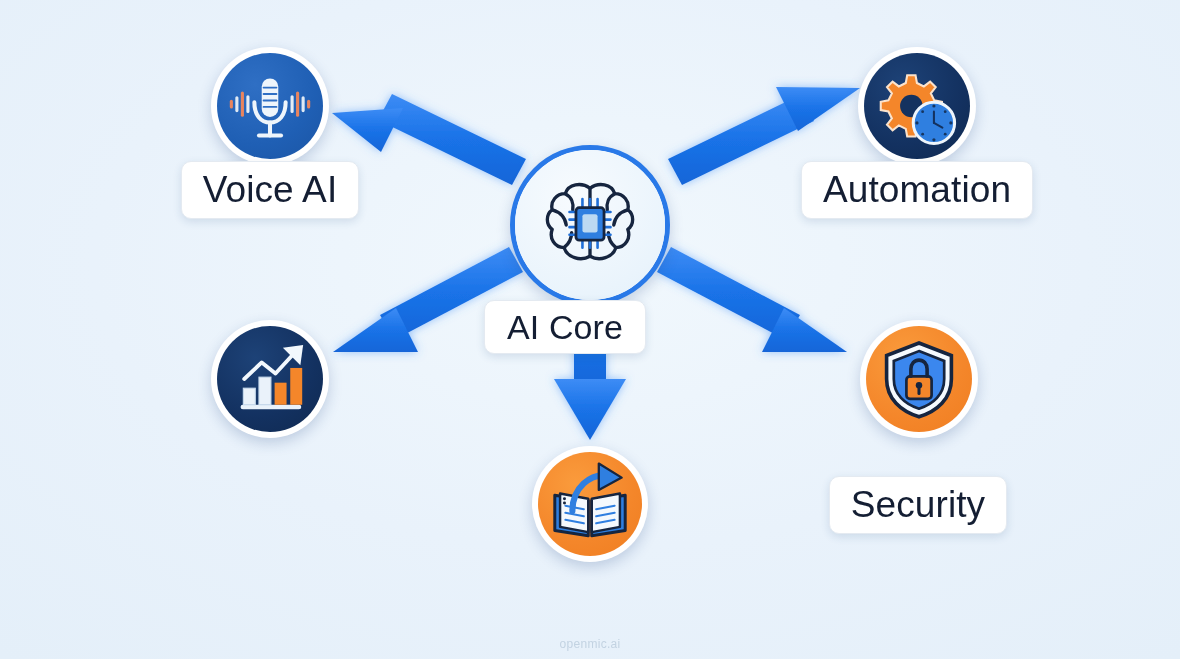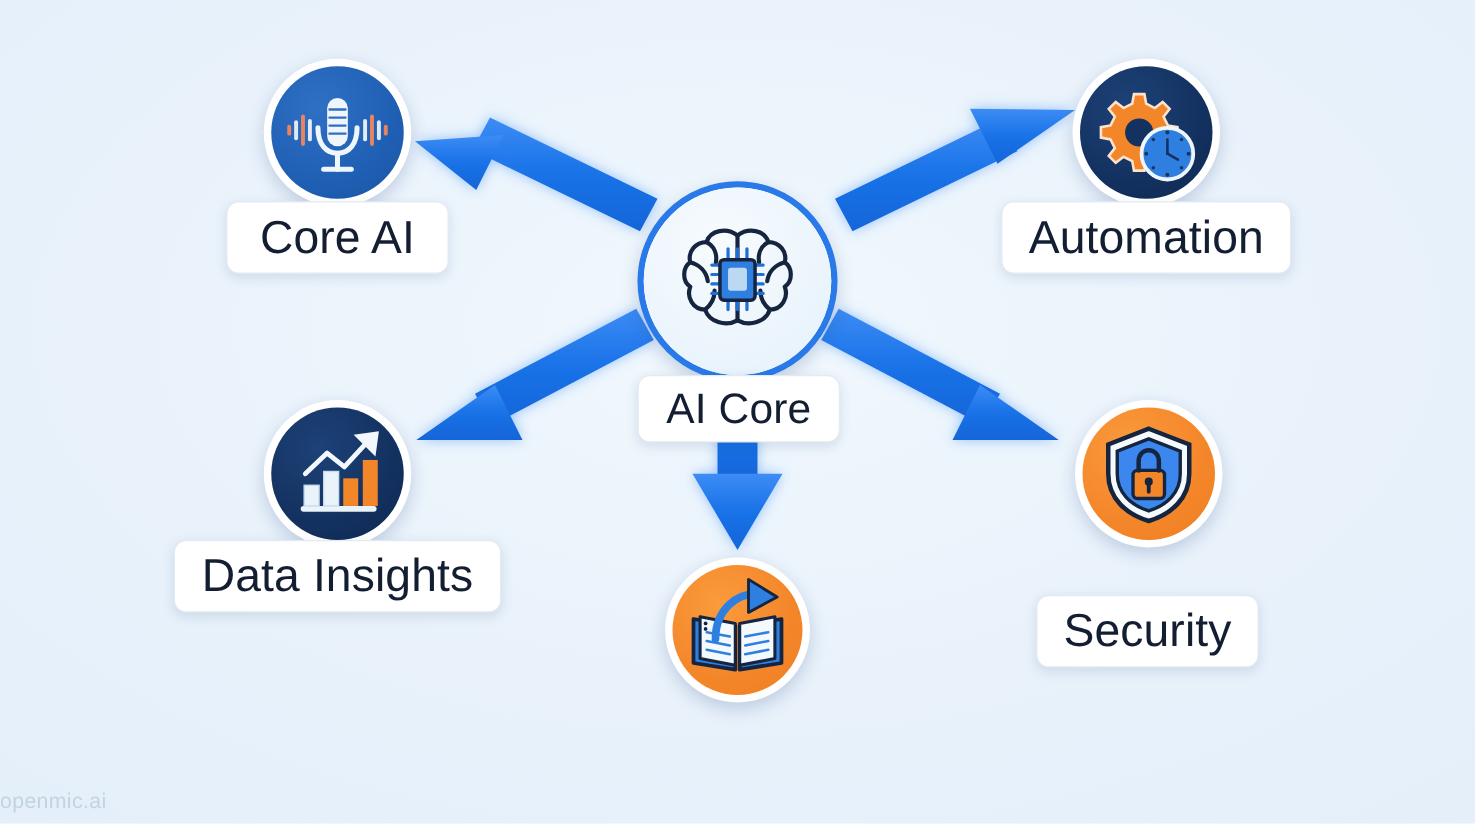--- a/index.html
+++ b/index.html
@@ -53,21 +53,22 @@
     white-space: nowrap;
     letter-spacing: .1px;
   }
   .chip.big   { font-size: 37px; padding: 7px 21px; }
   .chip.core  { font-size: 34px; padding: 6px 22px; }
 
   
   #watermark {
     position: absolute;
     left: 0; right: 0; bottom: 8px;
-    font-size: 17px;
+    text-align: center;
+    font-size: 12px;
     color: #c3d3e2;
     letter-spacing: .3px;
   }
 </style>
 </head>
 <body>
 
 <div id="stage">
 
   <svg id="arrows" viewBox="0 0 1180 659">
@@ -135,21 +136,21 @@
           <path d="M38 38 L31 38 M38 45 L31 45 M38 52 L31 52 M38 59 L31 59"></path>
           <path d="M62 38 L69 38 M62 45 L69 45 M62 52 L69 52 M62 59 L69 59"></path>
           <path d="M43 33 L43 26 M50 33 L50 26 M57 33 L57 26"></path>
           <path d="M43 64 L43 71 M50 64 L50 71 M57 64 L57 71"></path>
         </g>
         <rect x="37" y="34" width="26" height="30" rx="3" fill="#2f7fe0" stroke="#16253f" stroke-width="2.6"></rect>
         <rect x="43" y="40" width="14" height="17" rx="2" fill="#bcd9f2"></rect>
       </svg>
     </div>
   </div>
-  <div class="chip core" style="left:510px; top:300px; width:162px; height:54px;">
+  <div class="chip core" style="left:484px; top:300px; width:162px; height:54px;">
     <span>AI Core</span>
   </div>
 
   <div class="node-circle" style="left:211px; top:47px; width:118px; height:118px;">
     <div class="disc blue">
       <svg width="92" height="92" viewBox="0 0 100 100">
         <g stroke="#f0f6fb" stroke-width="4.2" stroke-linecap="round">
           <path d="M50 26 L50 58"></path>
         </g>
         <rect x="41" y="20" width="18" height="42" rx="9" fill="#eef5fb"></rect>
@@ -166,21 +167,21 @@
           <path d="M8 45 L8 51" stroke="#e8855f"></path>
           <path d="M74 40 L74 56" stroke="#e4edf6"></path>
           <path d="M80 36 L80 60" stroke="#e8855f"></path>
           <path d="M86 41 L86 55" stroke="#dfe9f4"></path>
           <path d="M92 45 L92 51" stroke="#e8855f"></path>
         </g>
       </svg>
     </div>
   </div>
   <div class="chip big" style="left:181px; top:161px; width:178px; height:58px;">
-    <span>Core AI</span>
+    <span>Voice AI</span>
   </div>
 
   <div class="node-circle" style="left:858px; top:47px; width:118px; height:118px;">
     <div class="disc navy">
       <svg width="94" height="94" viewBox="0 0 100 100">
         <g transform="translate(44,44)">
           <path d="M-6,-36 L6,-36 L8,-25 L18,-20 L27,-27 L35,-19 L28,-10 L33,0 L44,2 L44,14 L33,16 L28,26
                    L35,35 L27,43 L18,36 L8,41 L6,52 L-6,52 L-8,41 L-18,36 L-27,43 L-35,35 L-28,26 L-33,16
                    L-44,14 L-44,2 L-33,0 L-28,-10 L-35,-19 L-27,-27 L-18,-20 L-8,-25 Z" transform="scale(0.74)" fill="#f4862a" stroke="#fbe3cc" stroke-width="3"></path>
           <circle cx="0" cy="6" r="12" fill="#14325f"></circle>
@@ -213,23 +214,20 @@
         <rect x="18" y="78" width="66" height="5" rx="2.5" fill="#eaf2fa"></rect>
         <rect x="21" y="60" width="13" height="18" fill="#eaf2fa" stroke="#c9dcee" stroke-width="1.2"></rect>
         <rect x="38" y="48" width="13" height="30" fill="#eaf2fa" stroke="#c9dcee" stroke-width="1.2"></rect>
         <rect x="55" y="54" width="13" height="24" fill="#f4862a"></rect>
         <rect x="72" y="38" width="13" height="40" fill="#f4862a"></rect>
         <path d="M22 50 L41 32 L56 44 L80 18" fill="none" stroke="#f2f8fd" stroke-width="4.2" stroke-linecap="round" stroke-linejoin="round"></path>
         <path d="M64 16 L86 13 L83 35 Z" fill="#f2f8fd"></path>
       </svg>
     </div>
   </div>
-  <div class="chip big" style="left:139px; top:432px; width:262px; height:58px;">
-    <span>Data Insights</span>
-  </div>
 
   <div class="node-circle" style="left:860px; top:320px; width:118px; height:118px;">
     <div class="disc orange">
       <svg width="90" height="90" viewBox="0 0 100 100">
         <path d="M50 10 L86 24 L86 50 C86 72 70 86 50 92 C30 86 14 72 14 50 L14 24 Z" fill="#f5fafe" stroke="#16253f" stroke-width="4"></path>
         <path d="M50 19 L78 30 L78 50 C78 67 66 78 50 83 C34 78 22 67 22 50 L22 30 Z" fill="#3b87ee" stroke="#16253f" stroke-width="3"></path>
         <rect x="36" y="47" width="28" height="25" rx="4" fill="#f4862a" stroke="#16253f" stroke-width="3"></rect>
         <path d="M41 47 L41 39 C41 33 45 29 50 29 C55 29 59 33 59 39 L59 47" fill="none" stroke="#16253f" stroke-width="4" stroke-linecap="round"></path>
         <circle cx="50" cy="57" r="3.6" fill="#16253f"></circle>
         <path d="M50 59 L50 66" stroke="#16253f" stroke-width="3.4" stroke-linecap="round"></path>

